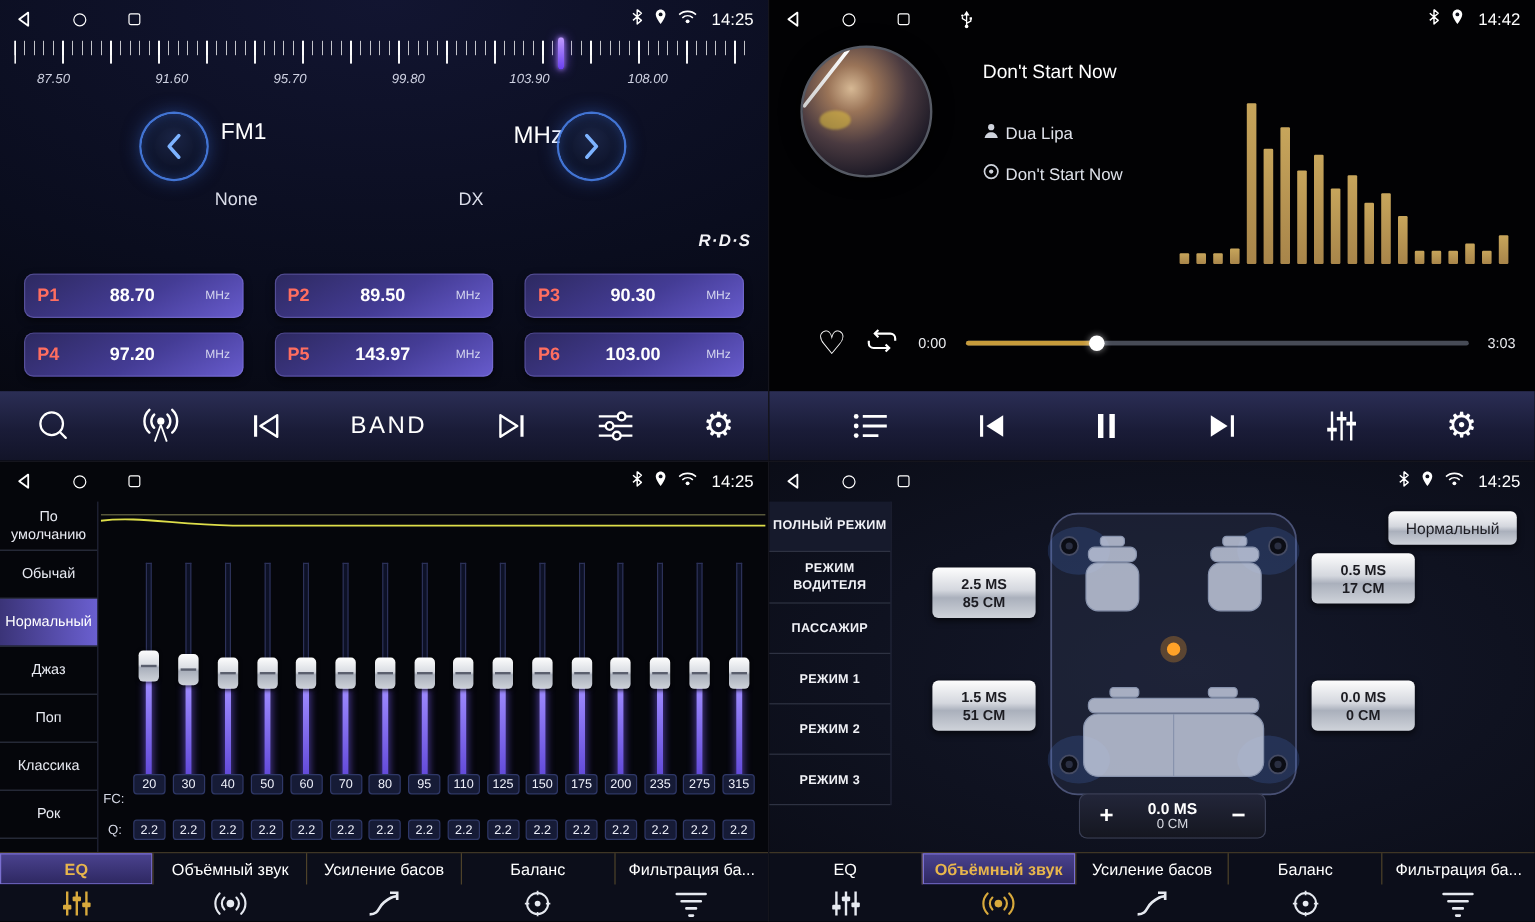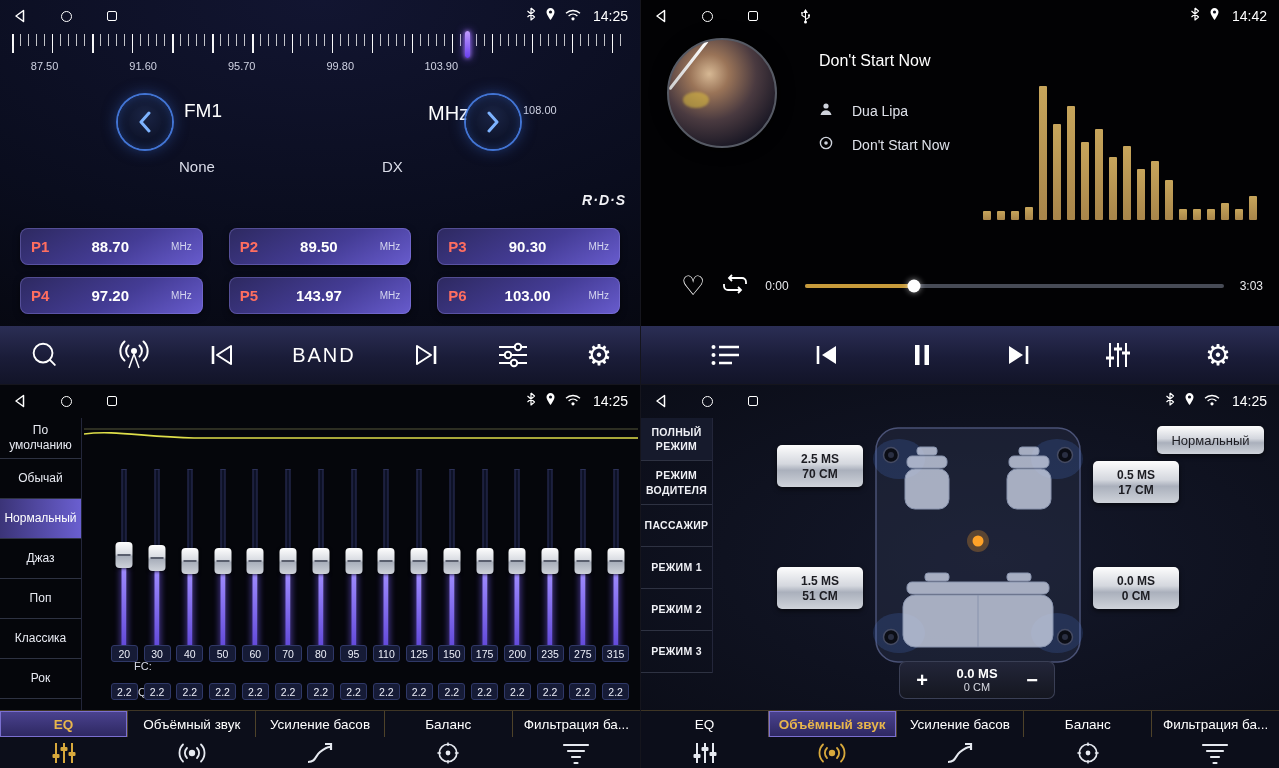--- a/index.html
+++ b/index.html
@@ -25,21 +25,21 @@
   .usb-slot { margin-left:6px; display:flex; align-items:center; }
 
   
   .freq-scale { position:absolute; left:12px; right:12px; top:34px; height:48px; }
   .ticks-minor { position:absolute; top:0; left:0; right:0; height:12px;
     background-image:repeating-linear-gradient(90deg, rgba(255,255,255,.75) 0 1px, transparent 1px 8px); }
   .ticks-major { position:absolute; top:0; left:0; right:0; height:19px;
     background-image:repeating-linear-gradient(90deg, rgba(255,255,255,.95) 0 1.5px, transparent 1.5px 40px); }
   .scale-indicator { position:absolute; top:-3px; width:5px; height:27px; border-radius:3px;
     background:linear-gradient(#c09bff,#6a3ff0); box-shadow:0 0 10px #8a5cff, 0 0 4px #b28cff; }
-  .scale-labels { position:absolute; left:0; right:0; top:26px; height:16px; }
+  .scale-labels { position:absolute; left:0; right:0; top:26px; height:16px;font-style:italic; }
   .scale-label { position:absolute; font-size:11px; color:#cfd2e2; transform:translateX(-10%); }
 
   .circ-btn { position:absolute; width:54px; height:54px; border-radius:50%; cursor:pointer;
     background:radial-gradient(circle at 50% 38%, #1a2445 0%, #0b1024 72%);
     box-shadow:0 0 0 2px rgba(74,130,235,.85), 0 0 16px rgba(64,120,235,.5), inset 0 0 10px rgba(70,120,235,.35);
     display:flex; align-items:center; justify-content:center; }
   .fm-label { position:absolute; left:184px; top:100px; font-size:19px; color:#fff; }
   .none-label { position:absolute; left:179px; top:158px; font-size:15px; color:#dadce8; }
   .freq-center { position:absolute; left:232px; top:88px; width:190px; text-align:center; }
   .big-freq { font-size:45px; font-weight:bold; letter-spacing:1px; text-shadow:0 0 12px rgba(120,140,255,.25); }
@@ -66,21 +66,21 @@
   
   .album { position:absolute; left:26px; top:38px; width:110px; height:110px; border-radius:50%;
     border:2px solid #565a64; overflow:hidden;
     background:radial-gradient(circle at 38% 32%, #d6b894 0%, #9a7458 20%, #4a3a40 48%, #191724 78%, #0d0c14 100%);
     box-shadow:0 0 16px rgba(0,0,0,.9); }
   .album::before { content:""; position:absolute; left:18px; top:-6px; width:3px; height:62px;
     background:linear-gradient(#fff,#cfcfcf); transform:rotate(38deg); border-radius:2px; }
   .album::after { content:""; position:absolute; left:14px; top:52px; width:26px; height:16px;
     background:rgba(230,200,60,.5); border-radius:50%; filter:blur(1px); }
   .track-title { position:absolute; left:178px; top:52px; font-size:16px; color:#fff; }
-  .meta-row { position:absolute; left:178px; display:flex; align-items:center; gap:19px; font-size:14px; color:#dfe2ea; }
+  .meta-row { position:absolute; left:178px; display:flex; align-items:center; gap:5px; font-size:14px; color:#dfe2ea; }
   .visualizer { position:absolute; right:22px; top:84px; width:274px; height:136px;
     display:flex; align-items:flex-end; justify-content:space-between; }
   .vbar { width:8px; border-radius:1px; background:linear-gradient(#c7a55b,#a8854a); }
   .progress-row { position:absolute; left:40px; right:16px; top:270px; height:32px; display:flex; align-items:center; gap:16px; }
   .heart-glyph { font-size:27px; line-height:1; color:#fff; cursor:pointer; }
   .p-time { font-size:12px; color:#e9eaee; }
   .progress-track { position:relative; flex:1; height:4px; background:#474b56; border-radius:2px; cursor:pointer; }
   .progress-fill { position:absolute; left:0; top:0; bottom:0; background:#c79b3b; border-radius:2px; }
   .progress-knob { position:absolute; top:50%; width:13px; height:13px; background:#fff; border-radius:50%;
     transform:translate(-50%,-50%); box-shadow:0 0 6px rgba(255,255,255,.6); }
@@ -101,37 +101,37 @@
   .track-bottom { position:absolute; left:50%; transform:translateX(-50%); bottom:0; width:5px;
     background:linear-gradient(180deg,#9f8cff,#5d44d6); box-shadow:0 0 7px rgba(125,95,255,.8); }
   .knob { position:absolute; left:50%; transform:translateX(-50%); width:17px; height:26px; border-radius:4px;
     background:linear-gradient(180deg,#fdfdfd 0%,#dadde3 45%,#a9afbb 55%,#ced2d9 100%);
     box-shadow:0 1px 3px rgba(0,0,0,.65); cursor:grab; }
   .knob::after { content:""; position:absolute; left:2px; right:2px; top:12px; height:2px; background:#5a5f6e; }
   .band-row { position:absolute; left:108px; right:8px; display:flex; }
   .band-cell { flex:1; display:flex; justify-content:center; }
   .band-pill { width:27px; height:17px; border-radius:3px; background:#161b36; border:1px solid #2f3867;
     font-size:10.5px; display:flex; align-items:center; justify-content:center; color:#eceef8; }
-  .row-tag { position:absolute; font-size:11px; color:#d6d9e6;margin-left:48px; }
+  .row-tag { position:absolute; font-size:11px; color:#d6d9e6; }
 
   
   .dsp-bottom { position:absolute; left:0; right:0; bottom:0; height:58px; background:#0c0e1a;
     border-top:1px solid rgba(160,130,60,.35); }
   .tabs-row { display:flex; height:26px; }
   .dsp-tab { flex:1; display:flex; align-items:center; justify-content:center; font-size:13.5px; color:#fff;
     white-space:nowrap; overflow:hidden; cursor:pointer; }
   .dsp-tab + .dsp-tab { border-left:1px solid rgba(160,130,60,.45); }
   .dsp-tab.active { background:linear-gradient(#4b4390,#2d2760); box-shadow:inset 0 0 0 1px #7a6fd0;
     color:#e8b64c; font-weight:bold; }
   .icons-row { display:flex; height:32px; }
   .dsp-icon { flex:1; display:flex; align-items:center; justify-content:center; color:#e6e9f0; cursor:pointer; }
   .dsp-icon.active { color:#d8a93c; }
 
   
-  .pos-menu { position:absolute; left:0; top:33px; width:72px; border-right:1px solid #23263a; }
+  .pos-menu { position:absolute; left:0; top:33px; width:102px; border-right:1px solid #23263a; }
   .pos-mode { min-height:42px; display:flex; align-items:center; justify-content:center; text-align:center;
     font-size:10.5px; font-weight:bold; letter-spacing:.3px; color:#f0f1f6; padding:7px 3px;
     border-bottom:1px solid #2e3242; line-height:1.35; cursor:pointer; }
   .pos-mode.selected { background:#161a2c; }
   .silver-pill { background:linear-gradient(#fdfdfd 0%,#d4d7de 45%,#aab0bc 60%,#cfd3da 100%);
     color:#1c1c22; border-radius:5px; box-shadow:0 2px 5px rgba(0,0,0,.6); cursor:pointer; }
   .preset-pill { position:absolute; right:15px; top:41px; width:107px; height:28px;
     display:flex; align-items:center; justify-content:center; font-size:13px; }
   .delay-pill { position:absolute; width:86px; height:42px; display:flex; flex-direction:column;
     align-items:center; justify-content:center; gap:1px; font-size:12px; font-weight:bold; }
@@ -181,21 +181,21 @@
   <div class="freq-scale">
     <div class="ticks-minor"></div>
     <div class="ticks-major"></div>
     <div class="scale-indicator" style="left: 73.5%;"></div>
     <div class="scale-labels">
         <span class="scale-label" style="left: 3.5%;">87.50</span>
         <span class="scale-label" style="left: 19.5%;">91.60</span>
         <span class="scale-label" style="left: 35.5%;">95.70</span>
         <span class="scale-label" style="left: 51.5%;">99.80</span>
         <span class="scale-label" style="left: 67.5%;">103.90</span>
-        <span class="scale-label" style="left: 83.5%; margin-top: 44px;">108.00</span>
+        <span class="scale-label" style="left: 83.5%;">108.00</span>
       </div>
   </div>
 
   <div class="circ-btn" style="left:118px; top:95px;">
     <svg width="16" height="22" viewBox="0 0 16 22">
         <path d="M12 2 4 11l8 9" fill="none" stroke="#7db3ff" stroke-width="3" stroke-linecap="round" stroke-linejoin="round"></path>
       </svg>
   </div>
   <div class="fm-label">FM1</div>
   <div class="none-label">None</div>
@@ -771,23 +771,23 @@
         </g>
       <g>
           <circle cx="192" cy="212" r="7.5" fill="#0b0d15" stroke="#454b63" stroke-width="1.5"></circle>
           <circle cx="192" cy="212" r="3" fill="#2a2f42"></circle>
         </g>
     </g>
     <circle cx="105" cy="116" r="11" fill="rgba(255,162,40,.28)"></circle>
     <circle cx="105" cy="116" r="5.5" fill="#ffa228"></circle>
   </svg>
 
-  <div class="silver-pill delay-pill" style="left:136px; top:60px;">
+  <div class="silver-pill delay-pill" style="left:136px; top:88px;">
     <span>2.5 MS</span>
-    <span>70 CM</span>
+    <span>85 CM</span>
   </div>
   <div class="silver-pill delay-pill" style="left:452px; top:76px;">
     <span>0.5 MS</span>
     <span>17 CM</span>
   </div>
   <div class="silver-pill delay-pill" style="left:136px; top:182px;">
     <span>1.5 MS</span>
     <span>51 CM</span>
   </div>
   <div class="silver-pill delay-pill" style="left:452px; top:182px;">

